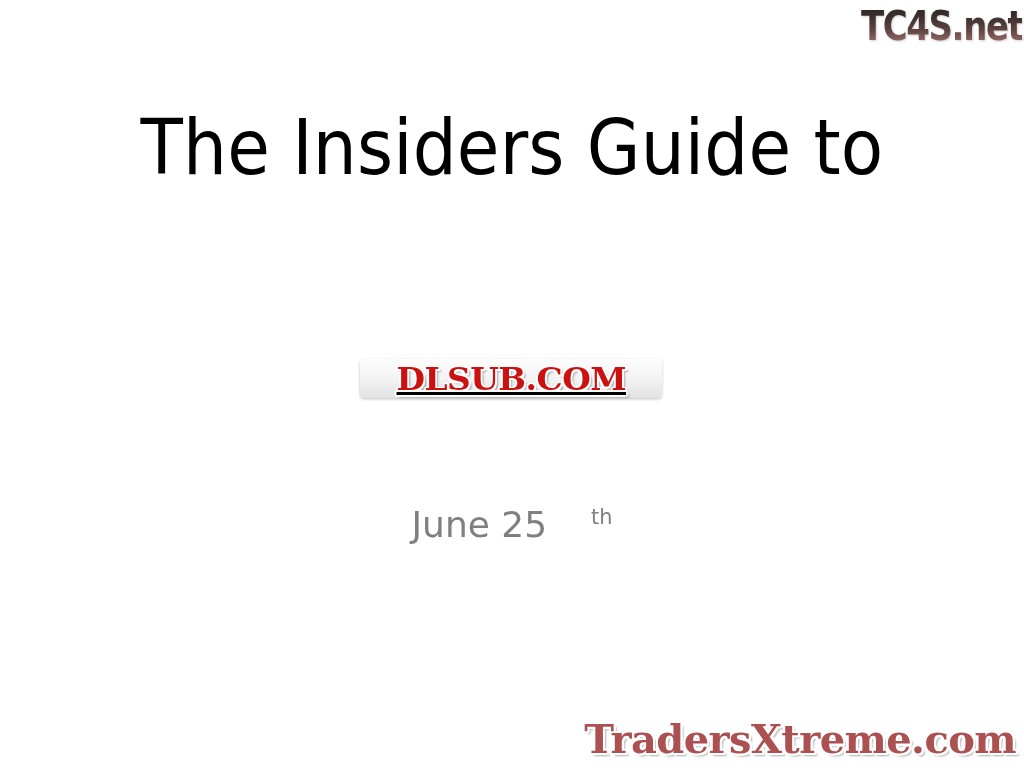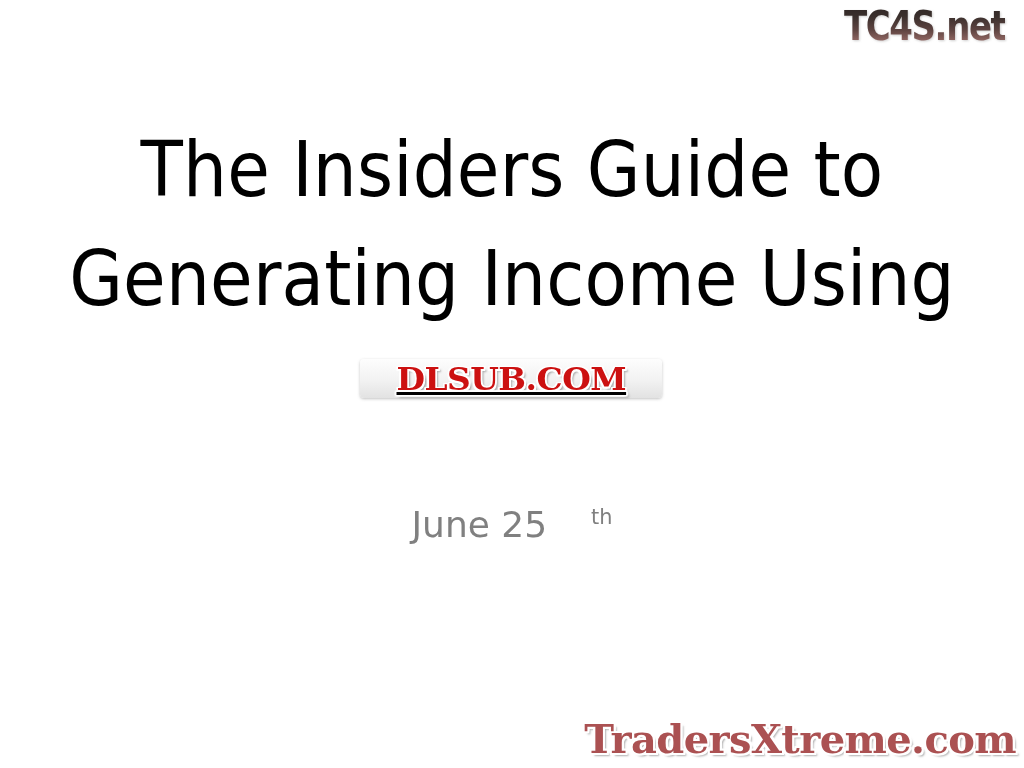--- a/index.html
+++ b/index.html
@@ -30,21 +30,20 @@
   }
   .title-line {
     font-family: "DejaVu Sans Condensed", "Liberation Sans Narrow", "Liberation Sans", sans-serif;
     font-stretch: condensed;
     font-size: 77px;
     line-height: 87px;
     color: #000000;
     font-weight: 400;
     letter-spacing: 0.2px;
     white-space: nowrap;
-    margin-top: 22px;
   }
 
   
   .subtitle-block {
     position: absolute;
     left: 62px;
     top: 503px;
     width: 900px;
     text-align: center;
   }
@@ -64,21 +63,21 @@
 
   
   .tc4s-logo {
     position: absolute;
     left: 830px;
     top: 2px;
     width: 192px;
     height: 48px;
     display: flex;
     align-items: center;
-    justify-content: flex-start;
+    justify-content: flex-end;
   }
   .tc4s-text {
     font-family: "DejaVu Sans", "Liberation Sans", sans-serif;
     font-weight: 700;
     font-size: 41px;
     letter-spacing: -1.5px;
     font-stretch: condensed;
     transform: scaleX(0.92);
     transform-origin: right center;
     background: linear-gradient(180deg,
@@ -164,21 +163,20 @@
 <body>
 
 <div id="slide">
 
   <div class="tc4s-logo">
     <span class="tc4s-text">TC4S.net</span>
   </div>
 
   <div class="title-block">
     <div class="title-line">The Insiders Guide to</div>
-    <div class="title-line">Generating Income Using</div>
   </div>
 
   <div class="dlsub-logo">
     <span class="dlsub-text">DLSUB.COM</span>
   </div>
 
   <div class="subtitle-block">
     <span class="subtitle-text"><span>June 25</span><span class="subtitle-sup">th</span></span>
   </div>
 

